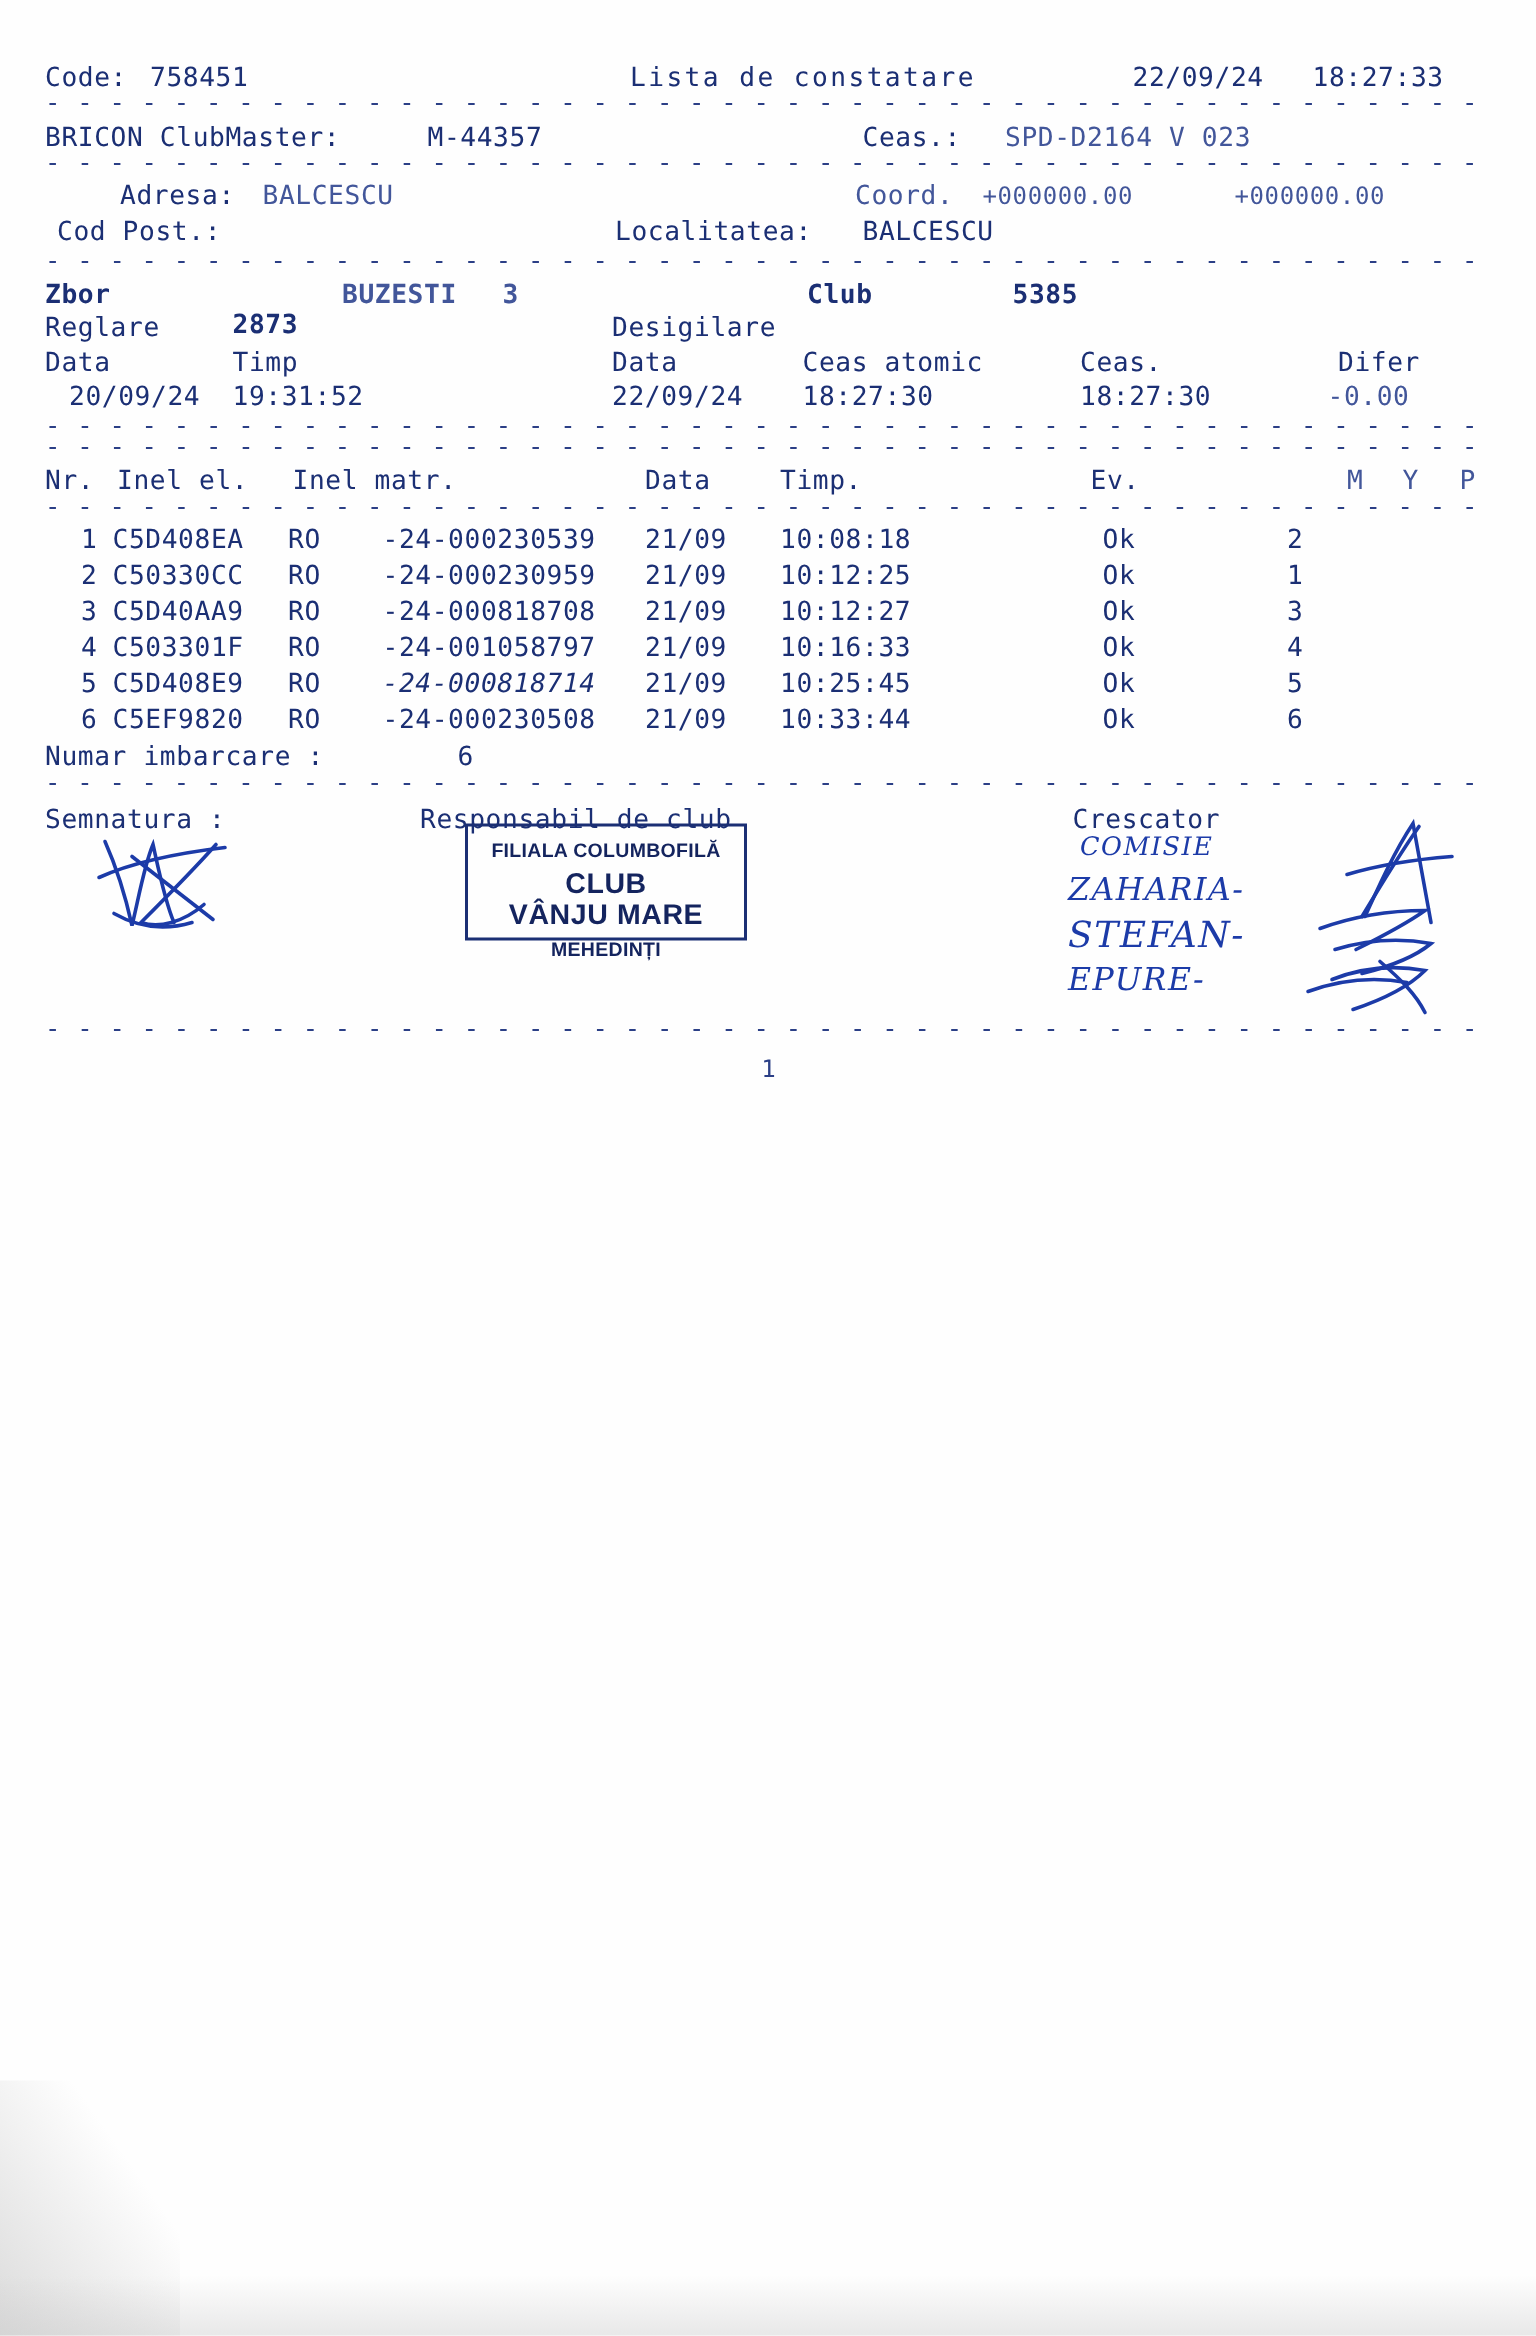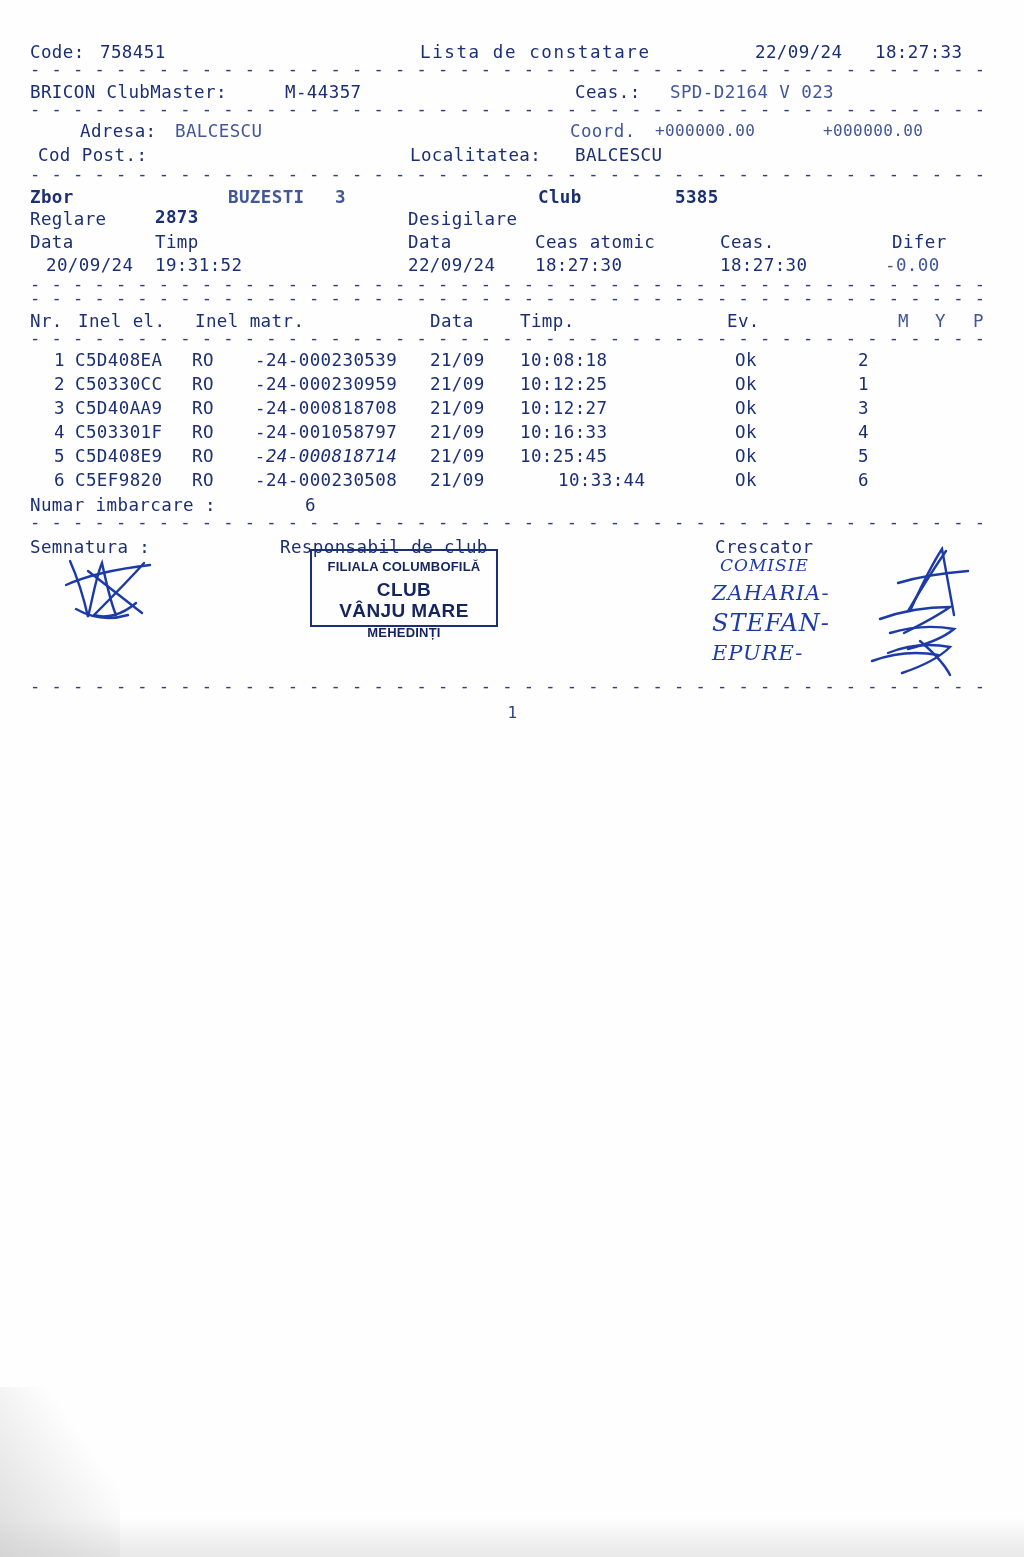--- a/index.html
+++ b/index.html
@@ -252,21 +252,21 @@
         <span class="abs" style="left:490px;top:1px;">10:25:45</span>
         <span class="abs" style="left:705px;top:1px;">Ok</span>
         <span class="abs" style="left:828px;top:1px;">5</span>
       </div>
       <div class="r">
         <span class="abs" style="left:24px;top:1px;">6</span>
         <span class="abs" style="left:45px;top:1px;">C5EF9820</span>
         <span class="abs" style="left:162px;top:1px;">RO</span>
         <span class="abs" style="left:225px;top:1px;">-24-000230508</span>
         <span class="abs" style="left:400px;top:1px;">21/09</span>
-        <span class="abs" style="left:490px;top:1px;margin-left:38px;">10:33:44</span>
+        <span class="abs" style="left:490px;top:1px;">10:33:44</span>
         <span class="abs" style="left:705px;top:1px;">Ok</span>
         <span class="abs" style="left:828px;top:1px;">6</span>
       </div>
     </div>
 
     <div class="row" style="height:26px;">
       <span class="abs" style="left:0px;top:2px;">Numar imbarcare :</span>
       <span class="abs" style="left:275px;top:2px;">6</span>
     </div>
 

